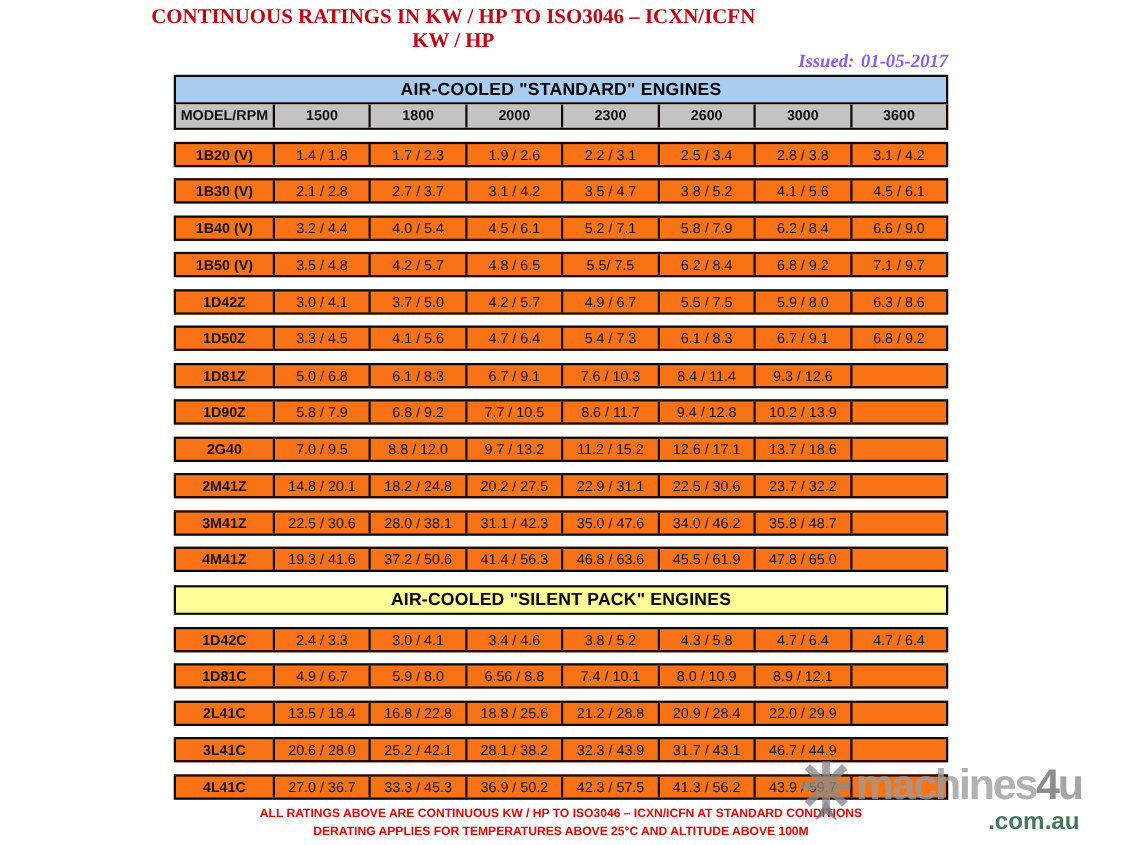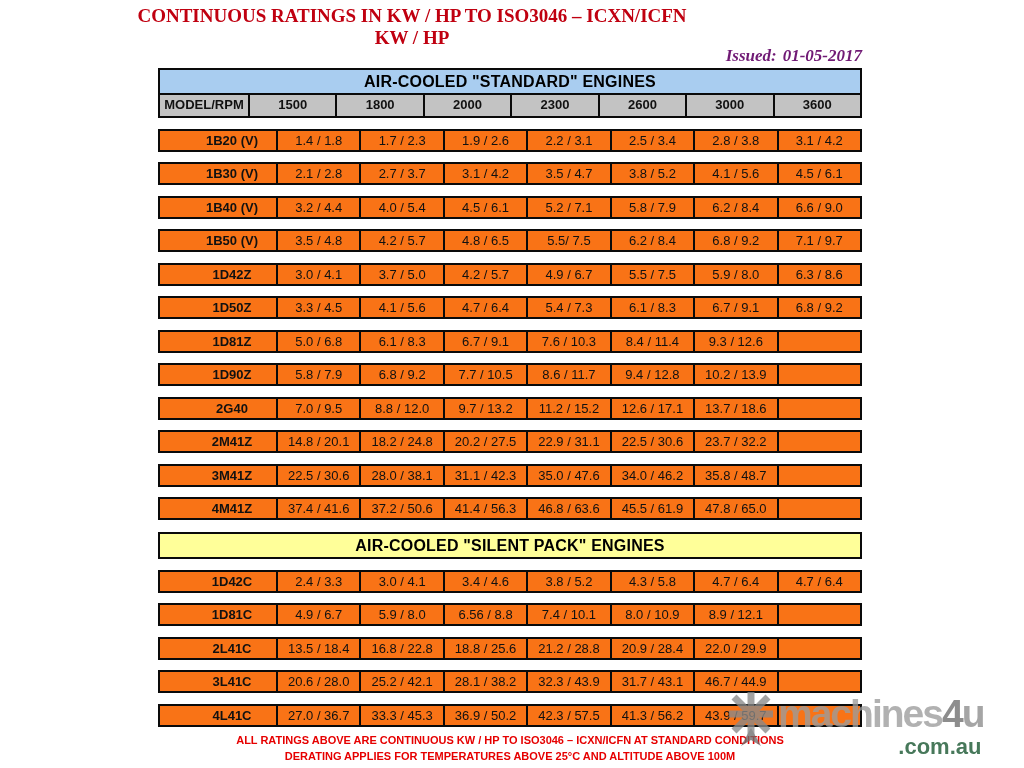--- a/index.html
+++ b/index.html
@@ -7,36 +7,36 @@
     width:1024px;height:768px;background:#ffffff;position:relative;overflow:hidden;
     font-family:"Liberation Sans", sans-serif;
   }
   .title{
     position:absolute;top:5px;left:0;width:824px;text-align:center;
     color:#c00010;font-family:"Liberation Serif", serif;font-weight:bold;
     font-size:19px;line-height:22px;
   }
   .issued{
     position:absolute;top:46px;left:158px;width:704px;text-align:right;
-    color:#701a75;font-family:"Liberation Serif", serif;font-style:italic;
+    color:#8b5cf6;font-family:"Liberation Serif", serif;font-style:italic;
     font-size:17px;
   }
   .issued .issued-label{font-weight:600;margin-right:6px;}
   .issued .issued-date{font-weight:bold;}
   .tables{position:absolute;left:158px;top:68px;width:704px;}
   .banner{
     border:2px solid #0a0a0a;height:23px;line-height:23px;text-align:center;
     font-weight:bold;font-size:16px;letter-spacing:.2px;color:#000;
   }
   .banner.second{margin-top:12px;}
   .row{
     display:flex;border:2px solid #0a0a0a;height:23px;box-sizing:border-box;
     background:#f97316;
   }
-  .row.data-row{margin-top:10.5px;padding-left:28px;}
+  .row.data-row{margin-top:10.5px;}
   .cell{
     flex:1;border-left:2px solid #0a0a0a;text-align:center;font-size:13px;
     line-height:19px;color:#111;overflow:hidden;white-space:nowrap;
   }
   .cell.model{flex:0 0 88px;border-left:none;font-weight:bold;}
   .header-row{border-top:none;}
   .header-row .cell{background:#c3c3c3;font-weight:bold;}
   .footer{
     position:absolute;top:732px;left:158px;width:704px;text-align:center;
     color:#e60000;font-weight:bold;font-size:11px;line-height:16px;
@@ -185,21 +185,21 @@
       <div class="cell">22.5 / 30.6</div>
       <div class="cell">28.0 / 38.1</div>
       <div class="cell">31.1 / 42.3</div>
       <div class="cell">35.0 / 47.6</div>
       <div class="cell">34.0 / 46.2</div>
       <div class="cell">35.8 / 48.7</div>
       <div class="cell"></div>
     </div>
     <div class="row data-row">
       <div class="cell model">4M41Z</div>
-      <div class="cell">37.4 / 41.6</div>
+      <div class="cell">19.3 / 41.6</div>
       <div class="cell">37.2 / 50.6</div>
       <div class="cell">41.4 / 56.3</div>
       <div class="cell">46.8 / 63.6</div>
       <div class="cell">45.5 / 61.9</div>
       <div class="cell">47.8 / 65.0</div>
       <div class="cell"></div>
     </div>
     <div class="banner second" style="background: rgb(255, 255, 153);">AIR-COOLED "SILENT PACK" ENGINES</div>
     <div class="row data-row">
       <div class="cell model">1D42C</div>

